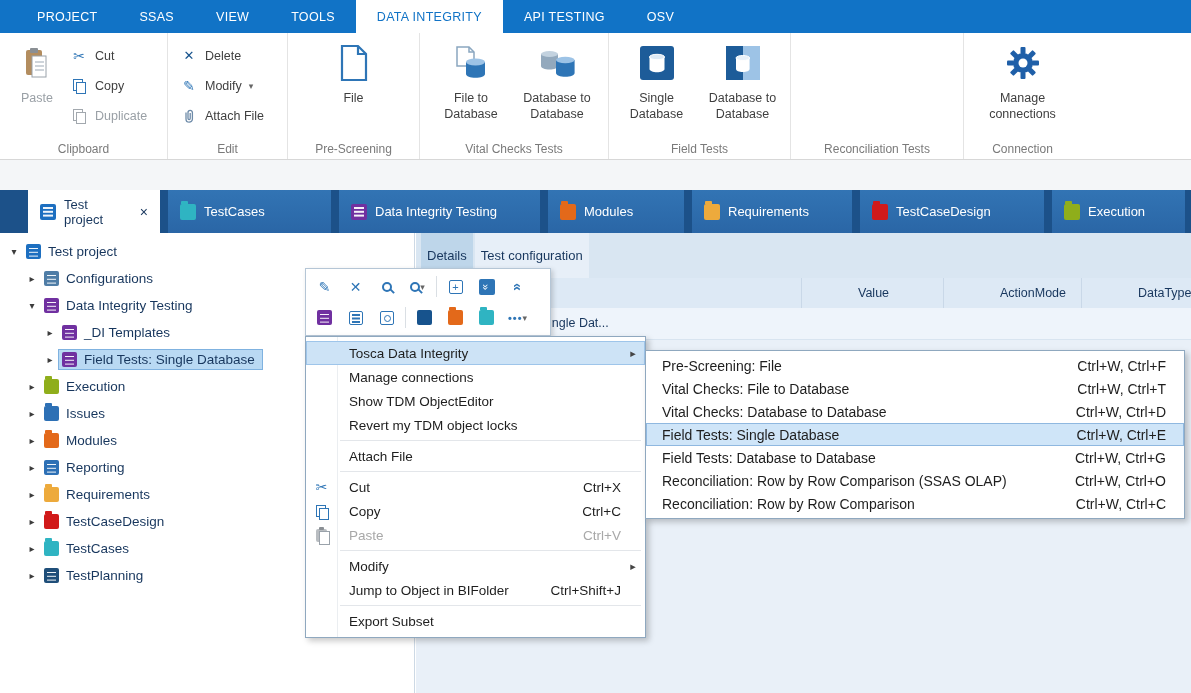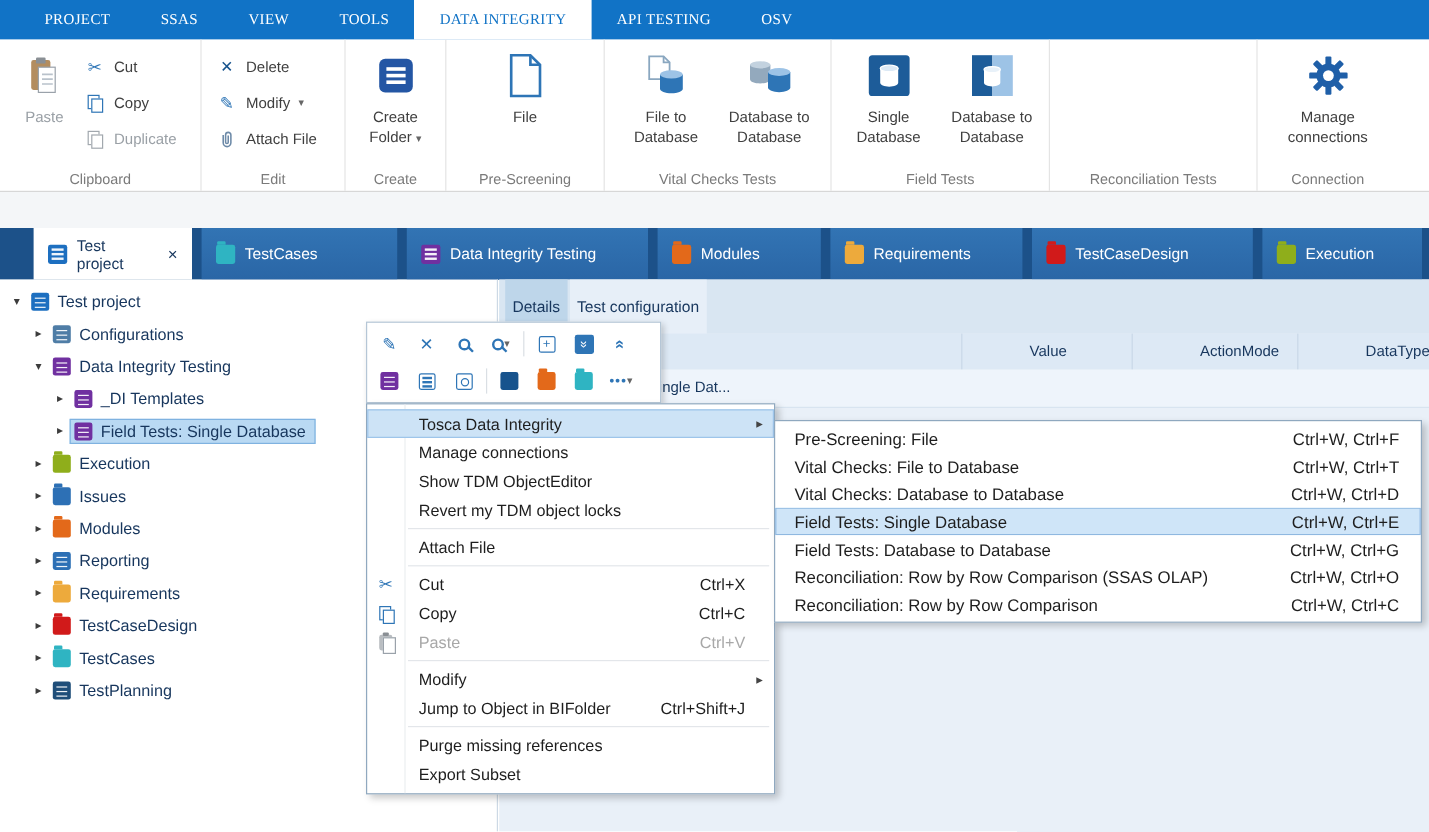--- a/index.html
+++ b/index.html
@@ -1,21 +1,21 @@
 <!DOCTYPE html>
 <html><head>
 <meta charset="utf-8">
 <style>
   * { margin:0; padding:0; box-sizing:border-box; }
   body { font-family:"Liberation Sans","DejaVu Sans",sans-serif; background:#fff; }
   .screen { position:relative; width:1191px; height:693px; overflow:hidden; background:#fff; }
 
   
   .menubar { position:absolute; top:0; left:0; width:100%; height:33px; display:flex; align-items:stretch; padding-left:16px; background:#1173c6; }
-  .mb-item { display:flex; align-items:center; padding:0 21px; color:#fff; font-size:12.5px; letter-spacing:.3px; cursor:default;font-family:Liberation Serif, serif; }
+  .mb-item { display:flex; align-items:center; padding:0 21px; color:#fff; font-size:12.5px; letter-spacing:.3px; cursor:default; }
   .mb-item.active { background:#fff; color:#1173c6; }
 
   
   .ribbon { position:absolute; top:33px; left:0; width:100%; height:127px; background:#fff; border-bottom:1px solid #d7d7d7; display:flex; }
   .rgroup { position:relative; height:100%; border-right:1px solid #e4e4e4; padding:4px 2px 20px; flex:none; }
   .group-label { position:absolute; left:0; right:0; bottom:3px; text-align:center; font-size:12px; color:#7a7a7a; white-space:nowrap; }
   .gcontent { display:flex; height:100%; justify-content:center; }
   .rbtn-large { width:86px; display:flex; flex-direction:column; align-items:center; text-align:center; padding-top:2px; cursor:default; }
   .rbtn-large .ric { height:48px; display:flex; align-items:center; justify-content:center; }
   .rbtn-large .rlabel { font-size:12.5px; color:#3f3f3f; line-height:1.3; margin-top:3px; }
@@ -181,36 +181,20 @@
                   <path d="M4 4.5 V11 a3.2 3.2 0 0 0 6.4 0 V4.5 a2.2 2.2 0 0 0 -4.4 0 V10.5 a1.1 1.1 0 0 0 2.2 0 V5" fill="none" stroke="#6d8aa8" stroke-width="1.3"></path>
                 </svg>
             </span>
             <span>Attach File</span>
           </div>
         </div>
       </div>
       <div class="group-label">Edit</div>
     </div>
 
-    <div class="rgroup" style="width:84px">
-      <div class="gcontent">
-        <div class="rbtn-large" style="width:72px">
-          <span class="ric">
-            <svg width="36" height="36" viewBox="0 0 36 36">
-                <rect x="4" y="4" width="28" height="28" rx="5" fill="#2456a4"></rect>
-                <rect x="10" y="11" width="16" height="3" fill="#fff"></rect>
-                <rect x="10" y="16.5" width="16" height="3" fill="#fff"></rect>
-                <rect x="10" y="22" width="16" height="3" fill="#fff"></rect>
-              </svg>
-          </span>
-          <span class="rlabel"><span>Create Folder</span> <span class="caret">▾</span></span>
-        </div>
-      </div>
-      <div class="group-label">Create</div>
-    </div>
 
     <div class="rgroup" style="width:132px">
       <div class="gcontent">
         <div class="rbtn-large">
           <span class="ric">
             <svg width="30" height="40" viewBox="0 0 30 38">
                 <path d="M3 2 h16 l8 8 v26 H3 z" fill="#fff" stroke="#2e75b6" stroke-width="2.2"></path>
                 <path d="M19 2 v8 h8" fill="none" stroke="#2e75b6" stroke-width="2.2"></path>
               </svg>
           </span>
@@ -568,26 +552,20 @@
     </div>
     <div class="mi">
       <span class="mi-ic"></span>
       <span class="mi-label">Jump to Object in BIFolder</span>
       <span class="mi-short">Ctrl+Shift+J</span>
         <span class="mi-arrow"></span>
     </div>
     <div class="msep"></div>
     <div class="mi">
       <span class="mi-ic"></span>
-      <span class="mi-label">Purge missing references</span>
-      <span class="mi-short"></span>
-        <span class="mi-arrow"></span>
-    </div>
-    <div class="mi">
-      <span class="mi-ic"></span>
       <span class="mi-label">Export Subset</span>
       <span class="mi-short"></span>
         <span class="mi-arrow"></span>
     </div>
   </div>
 
   <div class="submenu">
     <div class="smi">
       <span class="smi-label">Pre-Screening: File</span>
       <span class="smi-short">Ctrl+W, Ctrl+F</span>

